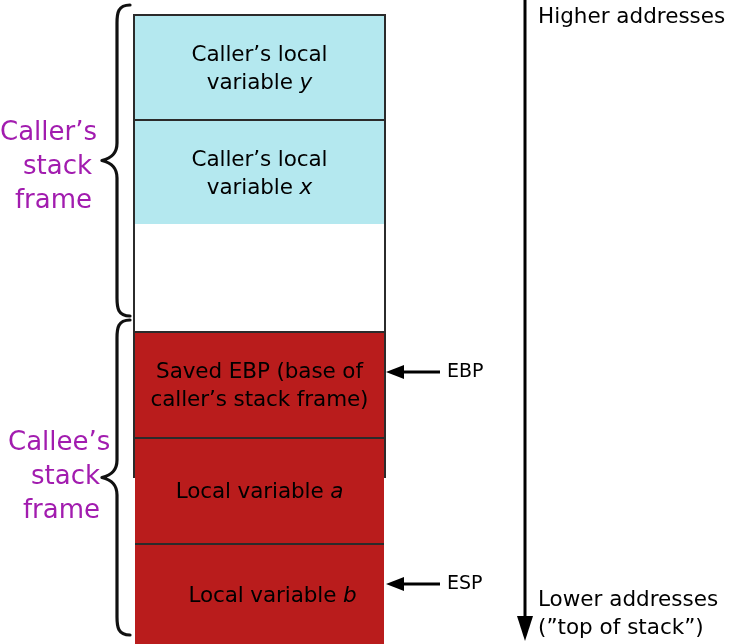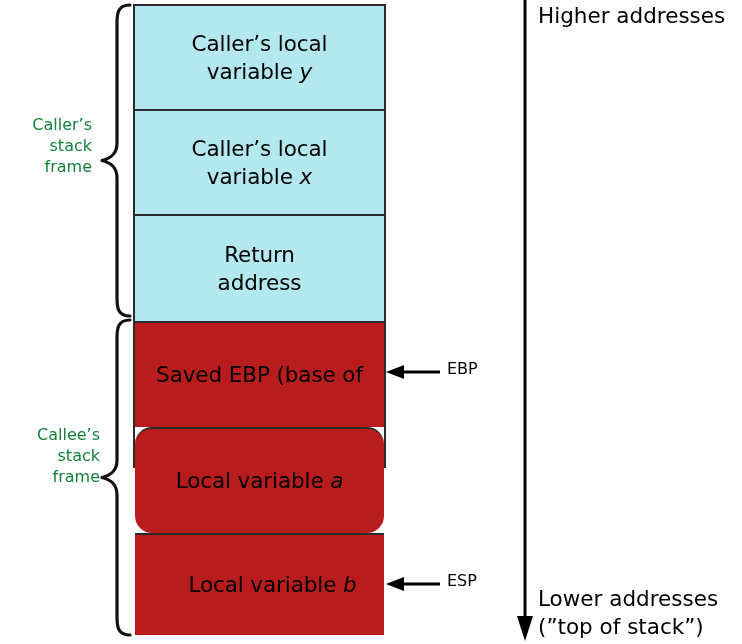--- a/index.html
+++ b/index.html
@@ -19,21 +19,21 @@
     position: absolute;
     inset: 0;
     width: 742px;
     height: 644px;
   }
 
   
   .stack-column {
     position: absolute;
     left: 133px;
-    top: 4px;
+    top: 14px;
     width: 253px;
     height: 464px;
     box-sizing: border-box;
     border: 2.5px solid #2b2b2b;
   }
   .slot {
     position: absolute;
     left: 0;
     width: 100%;
     box-sizing: border-box;
@@ -57,35 +57,35 @@
     left: 96px;
     width: 36px;
     overflow: visible;
   }
   .brace svg { display: block; overflow: visible; }
 
   
   .group-label {
     position: absolute;
     text-align: right;
-    font-size: 16px;
+    font-size: 26px;
     line-height: 1.3;
     white-space: pre-line;
-    color: #15803d;
+    color: #a21caf;
   }
 
   
   .reg-arrow {
     position: absolute;
     height: 22px;
   }
   .reg-arrow svg { display: block; }
   .reg-label {
     position: absolute;
-    font-size: 16px;
+    font-size: 19px;
     line-height: 1;
     white-space: nowrap;
   }
 
   
   .axis {
     position: absolute;
     left: 513px;
     top: 0px;
     width: 28px;
@@ -107,29 +107,26 @@
   <div class="stack-column">
 
     <div class="slot caller" style="top:0px;    height:103px;">
       <span class="txt"><span>Caller’s local</span><br><span>variable </span><em>y</em></span>
     </div>
 
     <div class="slot caller" style="top:103px;  height:105px;">
       <span class="txt"><span>Caller’s local</span><br><span>variable </span><em>x</em></span>
     </div>
 
-    <div class="slot caller" style="top:208px;  height:107px;">
-      <span class="txt"><span>Return</span><br><span>address</span></span>
+
+    <div class="slot callee" style="top:315px;  height:106px;">
+      <span class="txt"><span>Saved EBP (base of</span><br><span>caller’s stack frame)</span></span>
     </div>
 
-    <div class="slot callee" style="top:315px;  height:106px;">
-      <span class="txt"><span>Saved EBP (base of</span><br></span>
-    </div>
-
-    <div class="slot callee" style="top:421px;  height:106px;border-radius:17px;">
+    <div class="slot callee" style="top:421px;  height:106px;">
       <span class="txt"><span>Local variable </span><em>a</em></span>
     </div>
 
     <div class="slot callee" style="top:527px;  height:102px;padding-left:26px;">
       <span class="txt"><span>Local variable </span><em>b</em></span>
     </div>
 
   </div>
 
   <div class="brace" style="top:3px; height:315px;">

